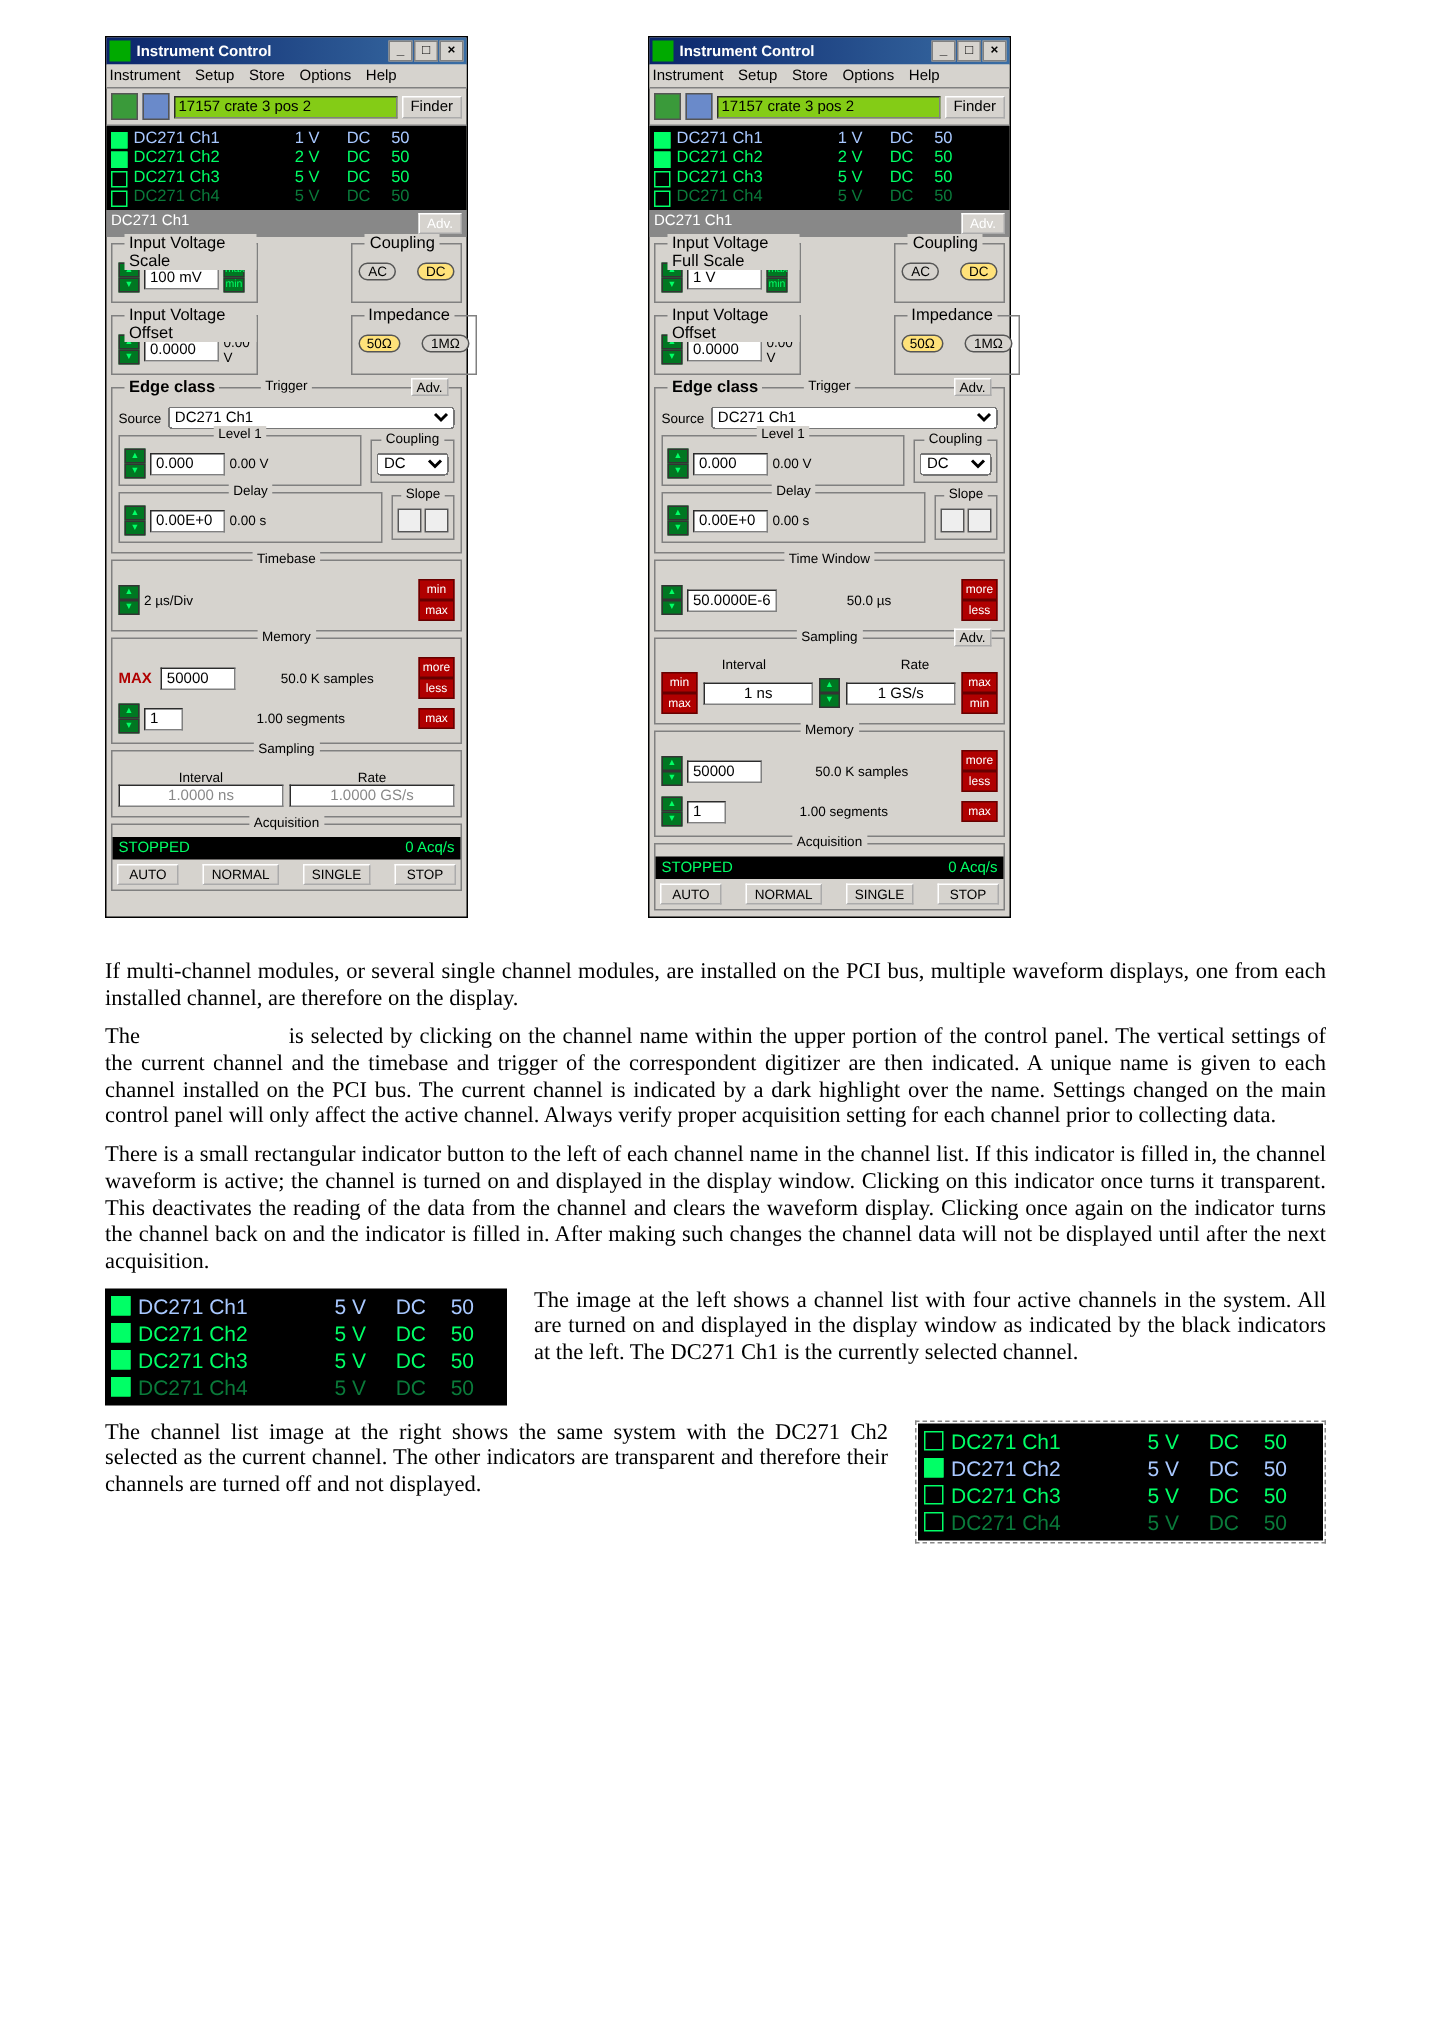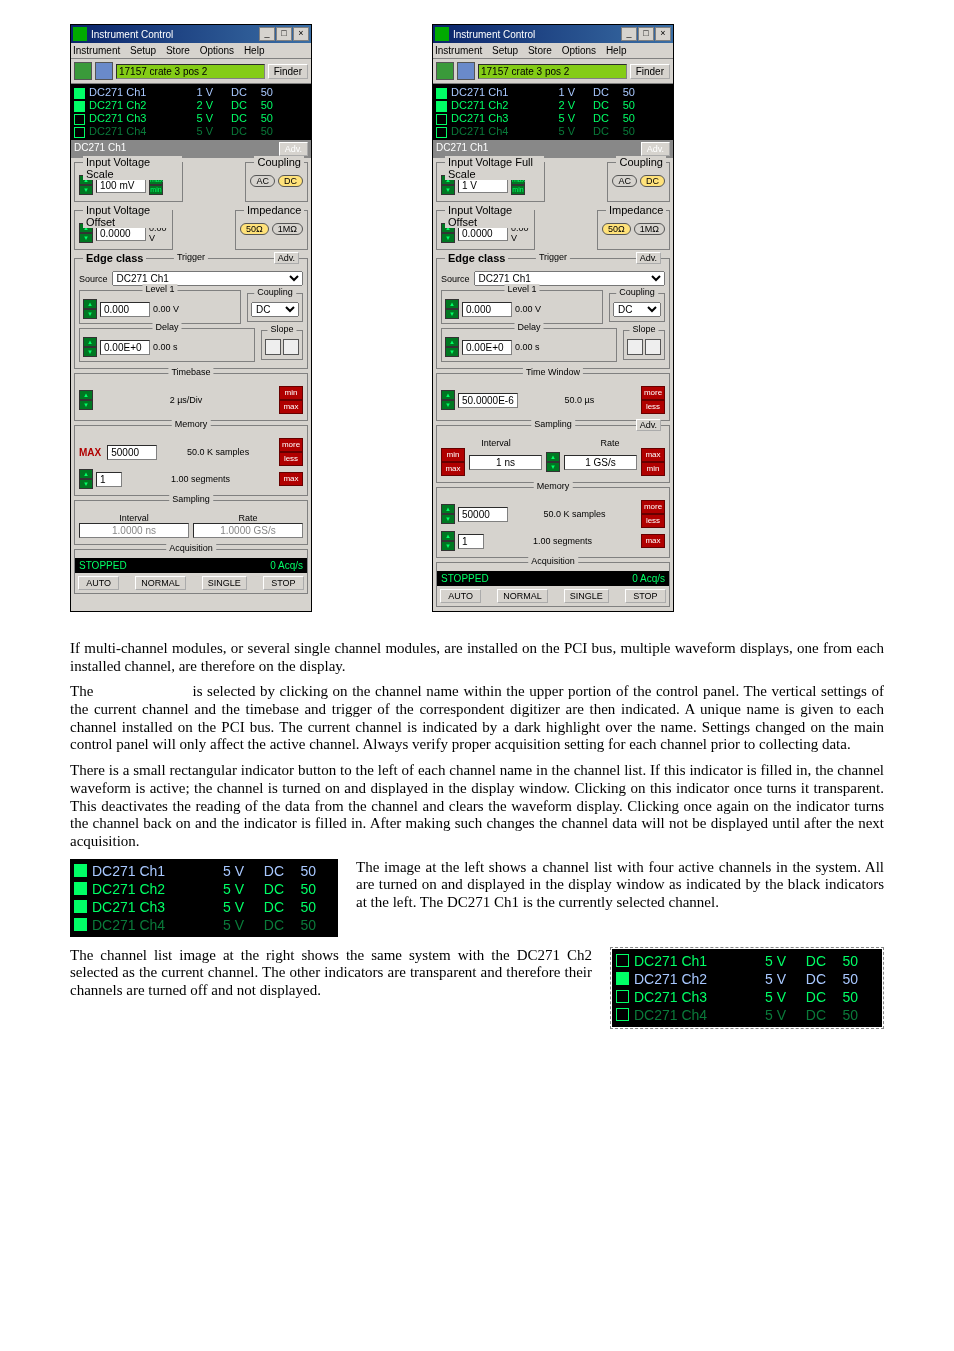--- a/index.html
+++ b/index.html
@@ -1,18 +1,18 @@
 <!DOCTYPE html>
 <html><head>
 <meta charset="utf-8">
 <style>
   body{margin:0;background:#fff;font-family:Arial,Helvetica,sans-serif;color:#000;width:954px;padding:24px 70px 40px 70px;box-sizing:border-box}
   .two-col{display:flex;gap:120px;margin-bottom:28px}
   .panel{width:240px;border:1px solid #000;background:#d6d3ce;font-size:10px}
-  .titlebar{background:linear-gradient(to right,#0a246a,#3a6ea5);color:#fff;display:flex;align-items:center;padding:2px 2px;font-weight:normal}
+  .titlebar{background:linear-gradient(to right,#0a246a,#3a6ea5);color:#fff;display:flex;align-items:center;padding:2px 2px;font-weight:bold}
   .titlebar .sys{margin-left:auto;display:flex;gap:1px}
   .sysbtn{width:14px;height:12px;background:#d6d3ce;border:1px solid #808080;font-size:9px;line-height:10px;text-align:center;color:#000}
   .menubar{background:#d6d3ce;padding:2px 2px;border-bottom:1px solid #808080}
   .menubar span{margin-right:7px}
   .finderrow{display:flex;align-items:center;gap:3px;padding:3px 3px;border-bottom:1px solid #808080}
   .smallico{width:16px;height:16px;background:#3a9a3a;border:1px solid #555}
   .smallico2{width:16px;height:16px;background:#6a8aca;border:1px solid #555}
   .txtin{flex:1;background:#84cc16;border:1px inset #808080;padding:1px 2px}
   .btn{background:#d6d3ce;border:1px outset #fff;padding:1px 5px}
   .chanlist{background:#000;color:#0f6;padding:2px 3px;font-family:Tahoma,Arial;font-size:11px}
@@ -31,21 +31,21 @@
   .grp>.lbl{position:absolute;top:-7px;left:8px;background:#d6d3ce;padding:0 3px;font-size:11px}
   .grp>.lblm{position:absolute;top:-7px;left:50%;transform:translateX(-50%);background:#d6d3ce;padding:0 3px;font-size:9px}
   .grp>.lblr{position:absolute;top:-7px;right:8px;background:#d6d3ce;padding:0 3px;font-size:9px}
   .row2{display:flex;align-items:center;gap:4px}
   .pair{display:flex;gap:56px}
   .scalebox{display:flex;align-items:center;gap:3px}
   .updn{display:flex;flex-direction:column}
   .updn div{width:12px;height:8px;background:#072;border:1px solid #333;color:#0f6;font-size:7px;line-height:7px;text-align:center}
   .whitebox{background:#fff;border:1px inset #808080;padding:1px 3px;min-width:42px}
   .grey{color:#888}
-  .adc{display:flex;gap:3px}
+  .adc{display:flex;gap:14px}
   .pill{border:1px solid #555;border-radius:8px;padding:0 5px;font-size:9px;background:#d6d3ce}
   .pill.act{background:#ffe27a}
   .macc{color:#b00000;font-weight:bold;margin-right:3px}
   .tiny{font-size:9px}
   .slope{display:flex;gap:2px}
   .slope div{width:14px;height:14px;border:1px solid #555;background:#eee}
   .redbtn{width:22px;height:12px;background:#b00000;border:1px solid #600;color:#fff;font-size:8px;line-height:12px;text-align:center}
   .acqbar{background:#000;color:#0f6;display:flex;padding:2px 4px;font-size:10px}
   .acqbar .r{margin-left:auto}
   .acqbtns{display:flex;gap:16px;padding:3px}
@@ -219,21 +219,21 @@
       </div>
     </div>
 
     <div class="grp">
         <span class="lblm">Timebase</span>
       <div class="scalebox">
           <div class="updn">
             <div>▴</div>
             <div>▾</div>
           </div>
-          <span class="tiny" style="flex:1;text-align:center">2 µs/Div</span>
+          <span class="tiny" style="flex:1;">2 µs/Div</span>
           <div>
             <div class="redbtn">min</div>
             <div class="redbtn">max</div>
           </div>
         </div>
     </div>
 
     <div class="grp">
         <span class="lblm">Memory</span>
       <div class="scalebox">

